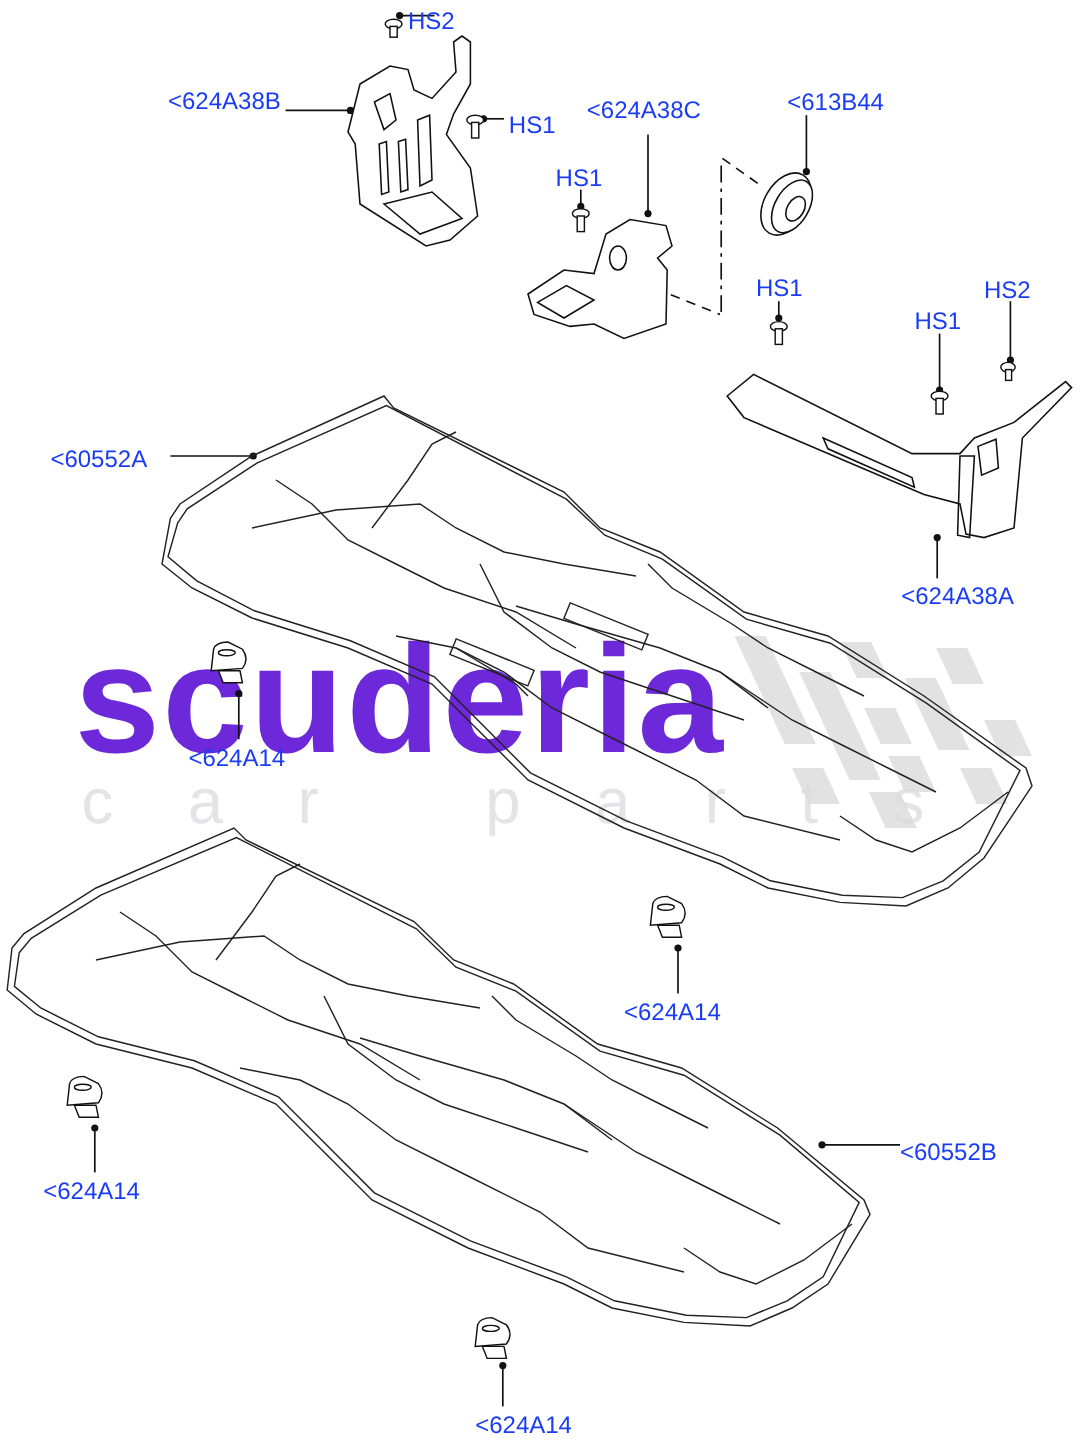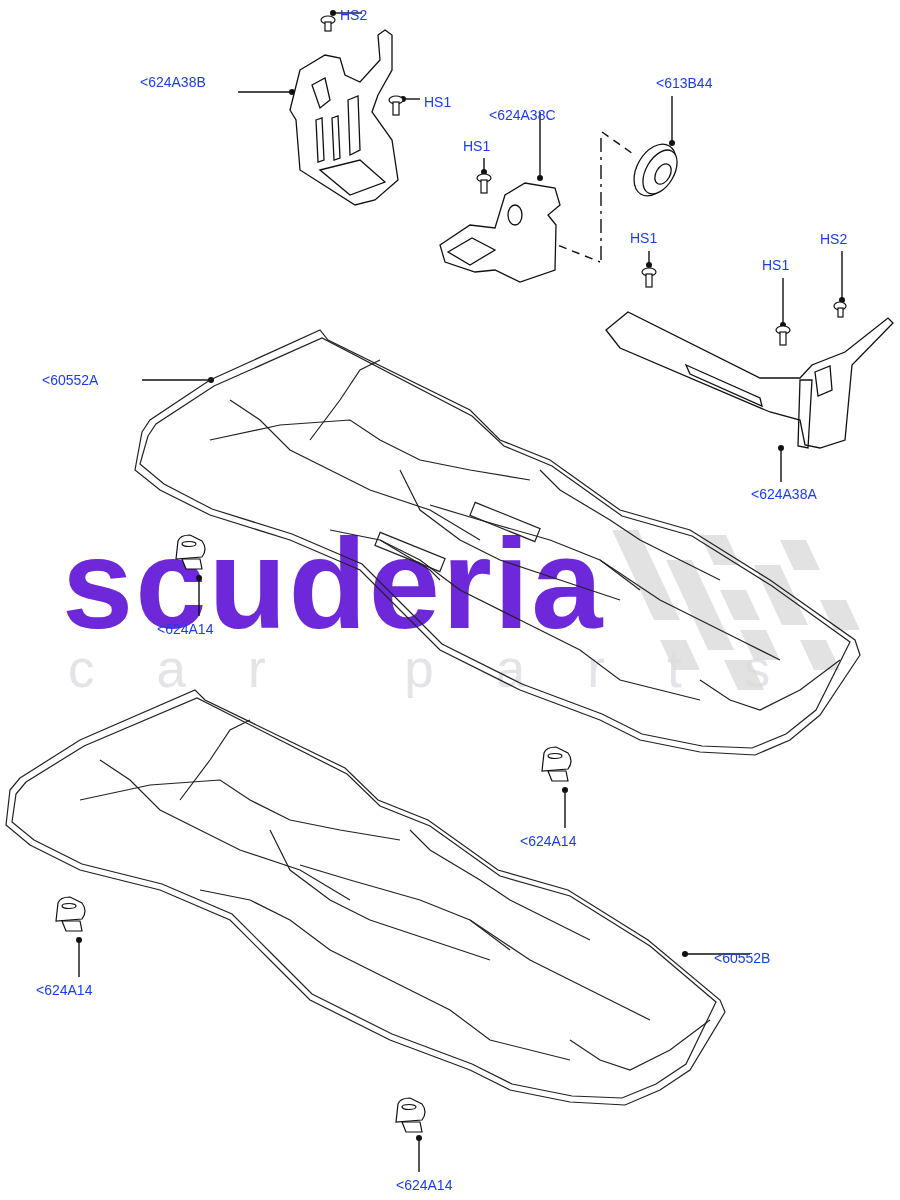--- a/index.html
+++ b/index.html
@@ -1,20 +1,20 @@
 <!DOCTYPE html>
 <html><head>
 <meta charset="utf-8">
 <style>
   html, body { margin: 0; padding: 0; background: #ffffff; }
   body { width: 900px; height: 1200px; position: relative; overflow: hidden; font-family: "Liberation Sans", sans-serif; }
   #diagram { position: absolute; left: 0; top: 0; width: 900px; height: 1200px; }
   .wm-big { position: absolute; left: 62px; top: 520px; font-size: 128px; font-weight: bold; color: #6d28d9; letter-spacing: 2px; line-height: 1; font-family: "Liberation Sans", sans-serif; text-align: right; }
   .wm-small { position: absolute; left: 68px; top: 642px; font-size: 53px; color: #e4e4e8; letter-spacing: 62px; line-height: 1; font-family: "Liberation Sans", sans-serif; }
-  .label { position: absolute; color: #1a3cf5; font-size: 14px; line-height: 1; white-space: nowrap; font-family: "Liberation Sans", sans-serif; cursor: pointer; }
+  .label { position: absolute; color: #1a3cf5; font-size: 20px; line-height: 1; white-space: nowrap; font-family: "Liberation Sans", sans-serif; cursor: pointer; }
 </style>
 </head>
 <body>
 
 <div class="wm-big">scuderia</div>
 <div class="wm-small">car parts</div>
 
 <svg id="diagram" viewBox="0 0 900 1200" xmlns="http://www.w3.org/2000/svg">
 
   <g fill="#dcdcdc" opacity="0.8">
@@ -182,25 +182,25 @@
         <path d="M-12,-14 Q-10,-20 0,-20 L12,-14 Q18,-6 12,2 L-14,4 Z"></path>
         <ellipse cx="-1" cy="-11" rx="7" ry="2.5" fill="none"></ellipse>
         <path d="M-8,4 L10,4 L12,14 L-4,14 Z"></path>
       </g>
   </g>
 </svg>
 
 <div class="label" style="left:340px;top:8px">HS2</div>
 <div class="label" style="left:140px;top:75px">&lt;624A38B</div>
 <div class="label" style="left:424px;top:95px">HS1</div>
-<div class="label" style="left:489px;top:108px">&lt;624A38C</div>
+<div class="label" style="left:489px;top:82px">&lt;624A38C</div>
 <div class="label" style="left:656px;top:76px">&lt;613B44</div>
 <div class="label" style="left:463px;top:139px">HS1</div>
 <div class="label" style="left:630px;top:231px">HS1</div>
 <div class="label" style="left:762px;top:258px">HS1</div>
 <div class="label" style="left:820px;top:232px">HS2</div>
 <div class="label" style="left:42px;top:373px">&lt;60552A</div>
 <div class="label" style="left:751px;top:487px">&lt;624A38A</div>
 <div class="label" style="left:157px;top:622px">&lt;624A14</div>
 <div class="label" style="left:520px;top:834px">&lt;624A14</div>
-<div class="label" style="left:714px;top:951px">&lt;60552B</div>
+<div class="label" style="left:750px;top:951px">&lt;60552B</div>
 <div class="label" style="left:36px;top:983px">&lt;624A14</div>
 <div class="label" style="left:396px;top:1178px">&lt;624A14</div>
 
 </body></html>

